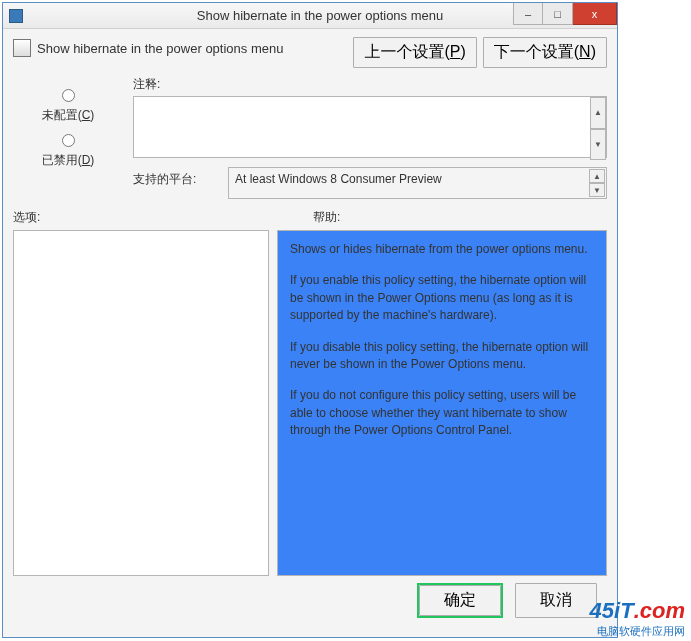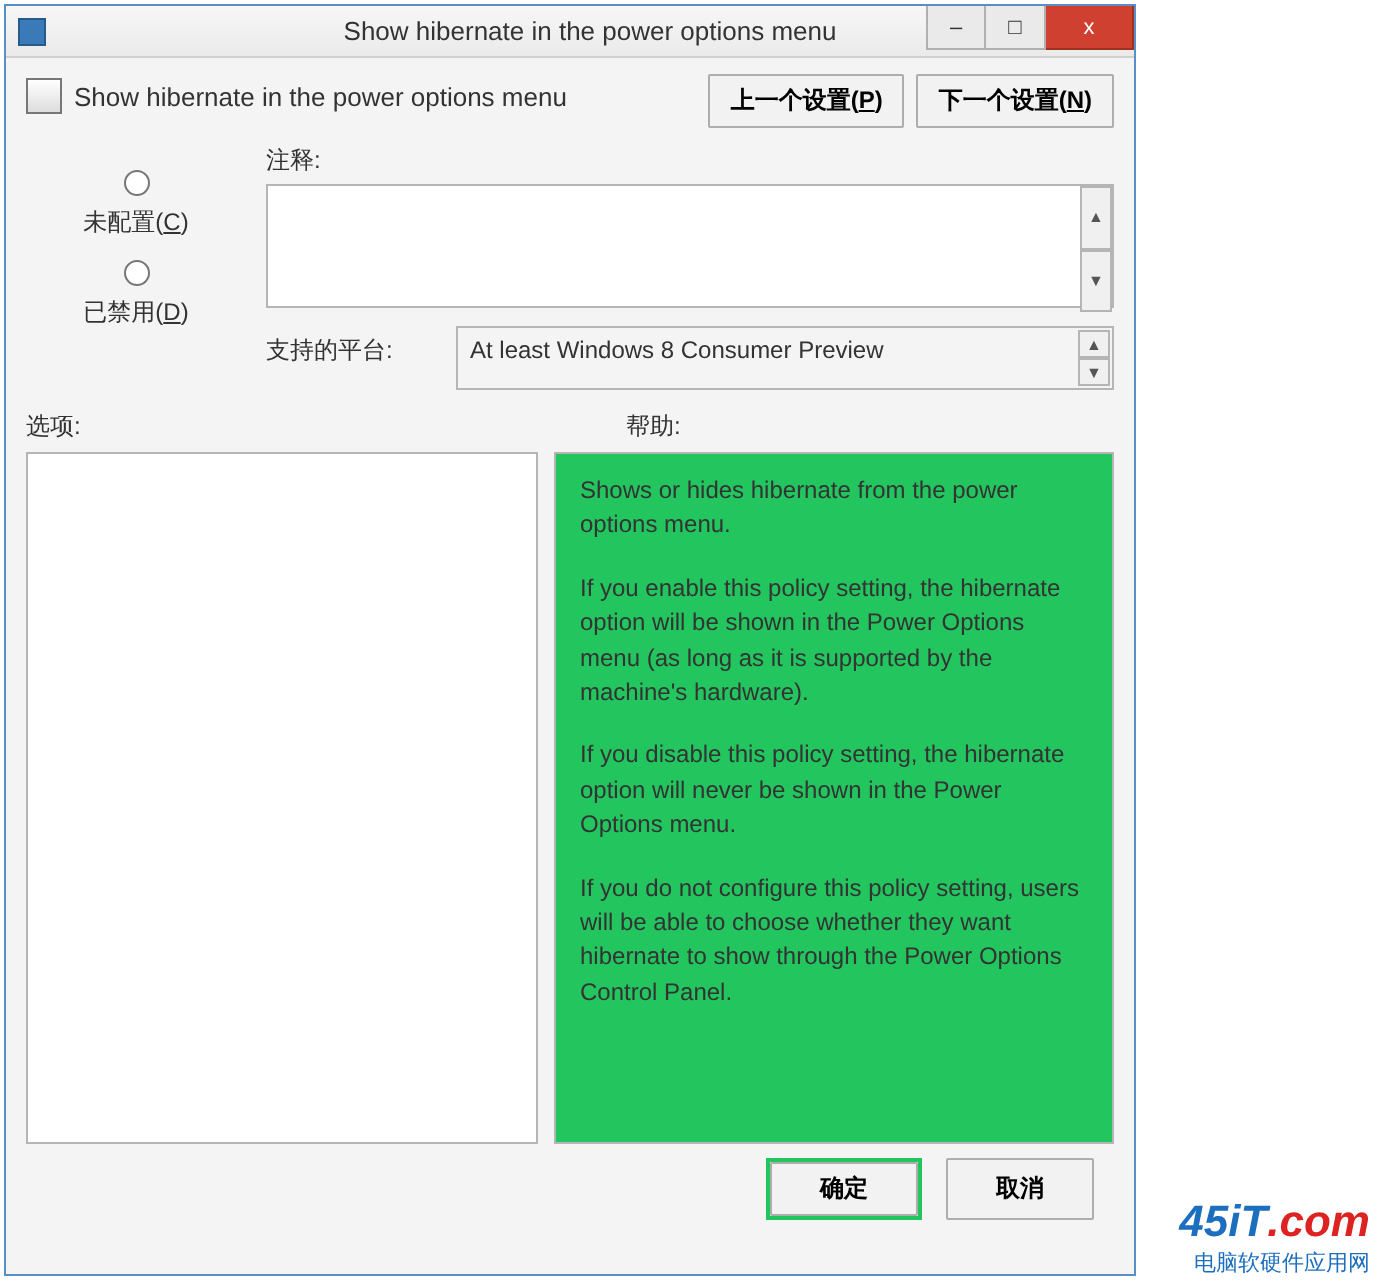--- a/index.html
+++ b/index.html
@@ -1,51 +1,51 @@
 <!DOCTYPE html>
 <html><head>
 <meta charset="utf-8">
 <style>
   * { box-sizing: border-box; font-family: "Microsoft YaHei", "Segoe UI", Tahoma, sans-serif; }
   body { margin: 0; background: #fff; width: 691px; height: 641px; overflow: hidden; position: relative; }
-  .window { border: 1px solid #5a8ec6; width: 566px; height: 636px; margin: 2px; background: #f4f4f4; display: flex; flex-direction: column; }
+  .window { border: 1px solid #5a8ec6; width: 616px; height: 636px; margin: 2px; background: #f4f4f4; display: flex; flex-direction: column; }
   .title-bar { background: linear-gradient(#f7f7f7,#eaeaea); border-bottom: 1px solid #d0d0d0; height: 26px; display: flex; align-items: center; position: relative; }
   .title-icon { width:14px; height:14px; margin-left:6px; background:#3a7ab8; border:1px solid #2a5a8a;}
   .title-text { flex:1; text-align:center; font-size:13px; color:#333; }
   .win-btns { position:absolute; right:0; top:0; display:flex; height:22px; }
   .win-btn { width:30px; height:22px; border:1px solid #b0b0b0; border-top:none; background:#eaeaea; display:flex; align-items:center; justify-content:center; font-size:11px; color:#333; }
   .win-btn.close { background:#d04030; border-color:#a03020; color:#fff; width:44px;}
   .win-btn + .win-btn { border-left:none; }
   .content { padding: 6px 10px 8px 10px; flex:1; display:flex; flex-direction:column; font-size:12px; color:#333;}
   .top-row { display:flex; align-items:flex-start; gap:8px; }
   .top-left { display:flex; align-items:center; gap:6px; padding-top:4px;}
   .setting-icon { width:18px; height:18px; border:1px solid #777; background:linear-gradient(#fff,#ddd);}
   .setting-name { font-size:13px; }
   .top-right { margin-left:auto; display:flex; gap:6px; padding-top:2px;}
-  .btn { background:#f2f2f2; border:1px solid #adadad; padding:4px 10px; font-size:12px; cursor:pointer; border-radius:1px;font-weight:bold;}
+  .btn { background:#f2f2f2; border:1px solid #adadad; padding:4px 10px; font-size:16px; cursor:pointer; border-radius:1px;}
   .mid { display:flex; margin-top:8px; gap:10px;}
   .radios { width:110px; padding-top:8px;}
   .radio-row { display:flex; align-items:center; gap:5px; padding:5px 3px;flex-direction:column;}
   .radio-row input { margin:0; }
   .red-box { border:2px solid #d62020; }
   .comment-col { flex:1; }
   .label-s { color:#333; font-size:12px; margin-bottom:3px;}
   .comment-box { width:100%; height:62px; border:1px solid #b5b5b5; background:#fff; resize:none; font-size:12px; padding:2px; }
   .platform-row { display:flex; align-items:flex-start; gap:6px; margin-top:6px;}
   .platform-label { width:78px; text-align:left; padding-top:4px;}
   .platform-box { flex:1; height:32px; border:1px solid #b5b5b5; background:#f4f4f4; padding:4px 6px; color:#333; position:relative;margin-left:11px;}
   .spin { position:absolute; right:1px; top:1px; bottom:1px; width:16px; display:flex; flex-direction:column;}
   .spin-btn { flex:1; border:1px solid #b5b5b5; background:#f0f0f0; display:flex; align-items:center; justify-content:center; font-size:8px; color:#555;}
   .spin.comment { position:absolute; right:1px; top:1px; bottom:1px;}
   .comment-wrap { position:relative; }
   .labels-row { display:flex; margin-top:10px;gap:40px;}
   .labels-row .l1 { width:260px; }
   .boxes { display:flex; gap:8px; margin-top:4px; height:346px;}
   .options-box { width:256px; border:1px solid #b5b5b5; background:#fff;}
-  .help-box { flex:1; border:1px solid #b5b5b5; background:#22c55e; padding:10px 12px; line-height:1.45; color:#333; overflow:auto;}
+  .help-box { flex:1; border:1px solid #b5b5b5; background:#3b82f6; padding:10px 12px; line-height:1.45; color:#333; overflow:auto;}
   .help-box p { margin:0 0 14px 0; }
   .footer { display:flex; justify-content:flex-end; gap:12px; padding:7px 10px 8px 0;}
   .ok-wrap { border:2px solid #22c55e; padding:0;}
   .u { text-decoration: underline; }
   .watermark { position:absolute; right:6px; bottom:2px; font-size:12px; text-align:right; pointer-events:none;}
   .watermark .w1 { color:#1c6fbf; font-weight:bold; font-style:italic; font-size:22px;}
   .watermark .w1 b { color:#d22;}
   .watermark .w2 { color:#1c6fbf; font-size:11px;}
 </style>
 </head>

